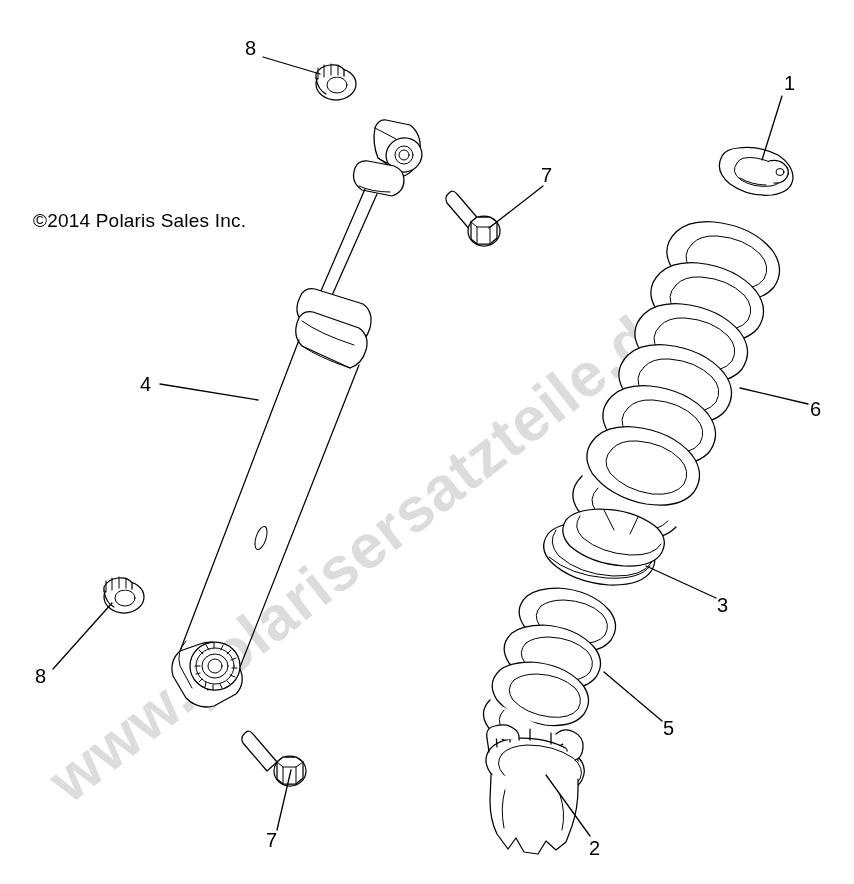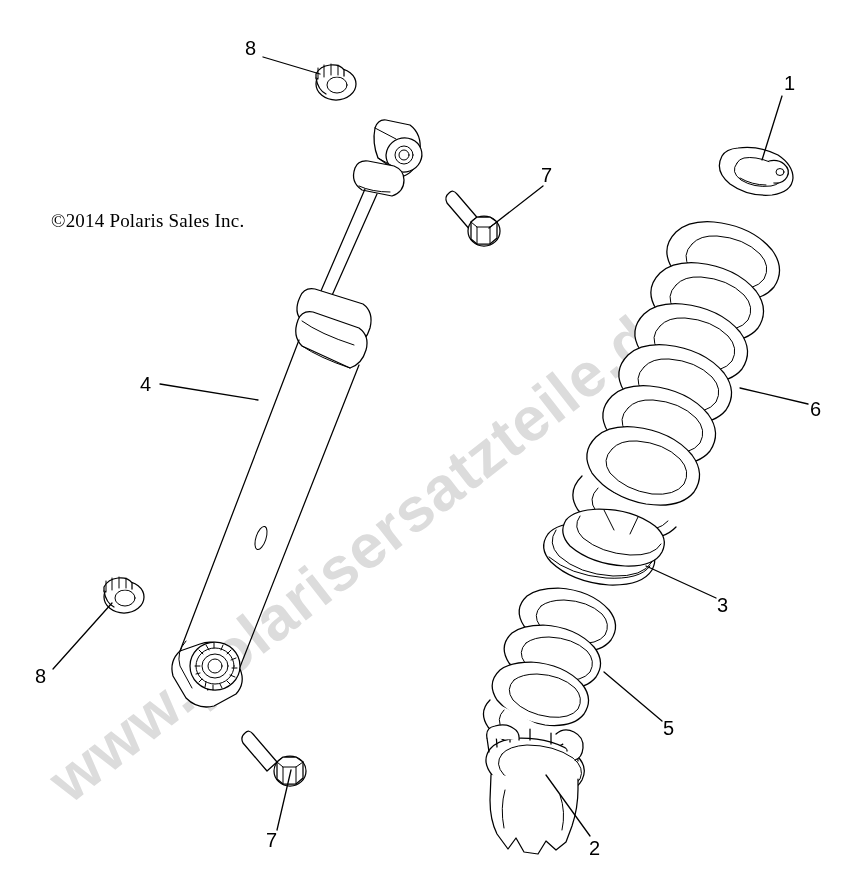--- a/index.html
+++ b/index.html
@@ -17,23 +17,23 @@
   }
   #diagram-svg {
     position: absolute;
     top: 0;
     left: 0;
     width: 854px;
     height: 884px;
   }
   .copyright-text {
     position: absolute;
-    left: 51px;
+    left: 33px;
     top: 210px;
-    font-family: Liberation Serif, serif;
+    font-family: Liberation Sans, sans-serif;
     font-size: 19px;
     color: #000000;
     white-space: nowrap;
     letter-spacing: 0.2px;
   }
   .callout-label {
     position: absolute;
     font-family: "Liberation Sans", sans-serif;
     font-size: 20px;
     color: #000000;

